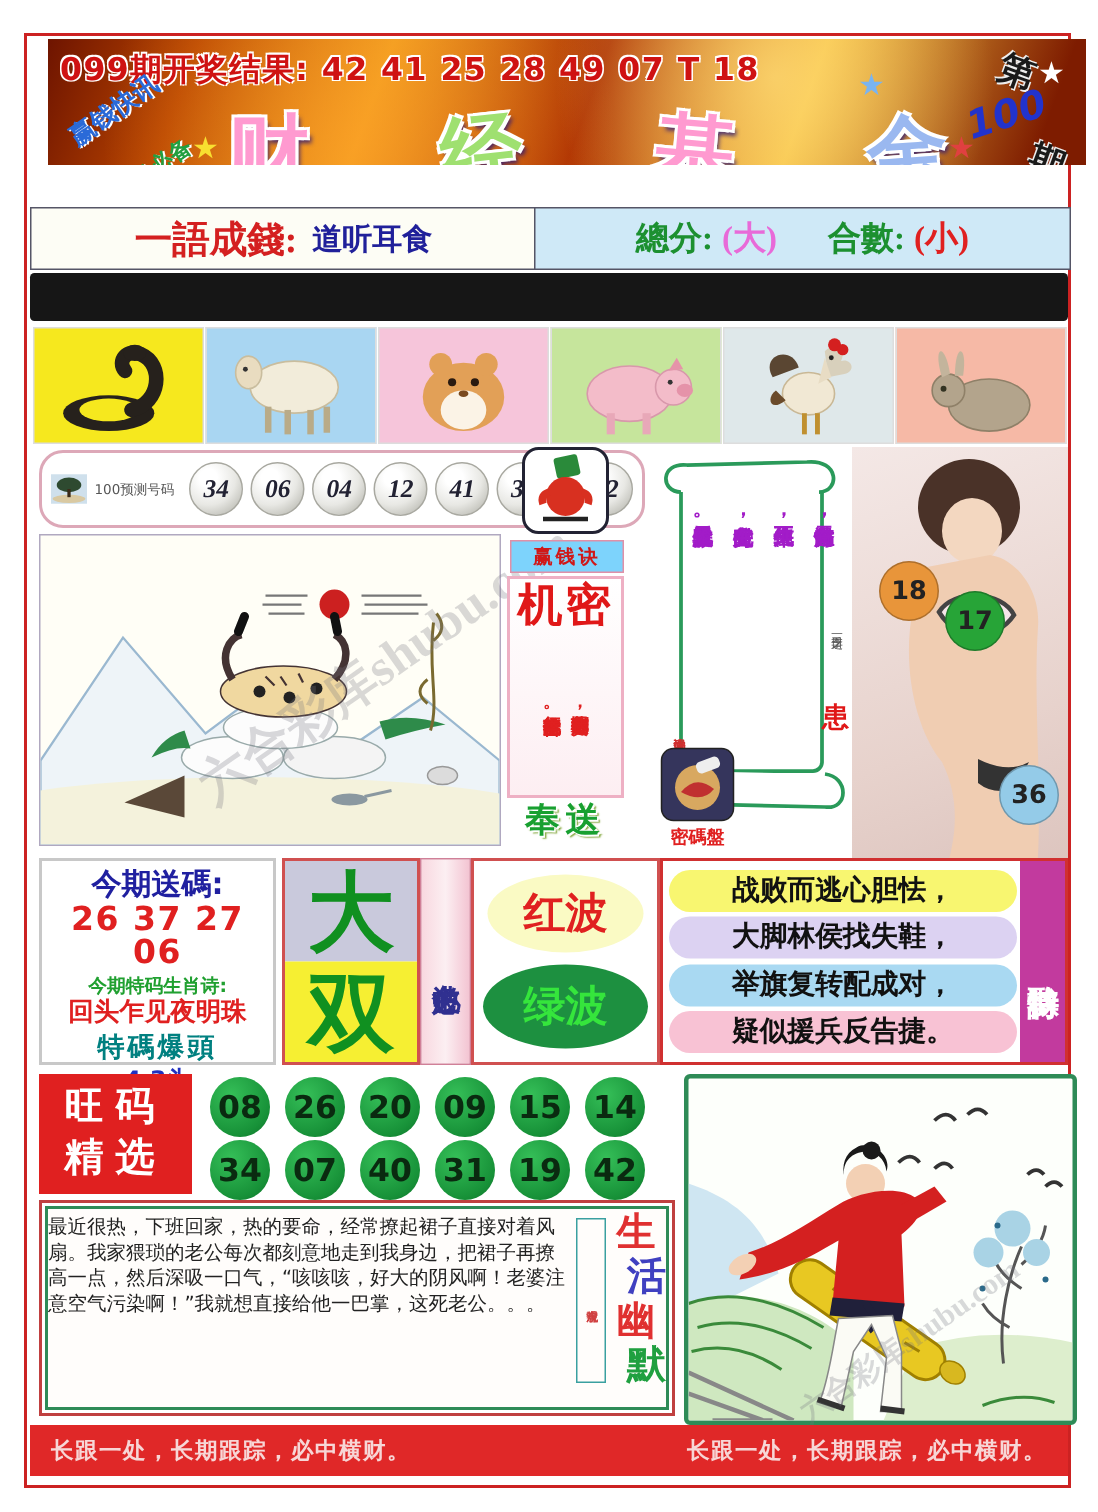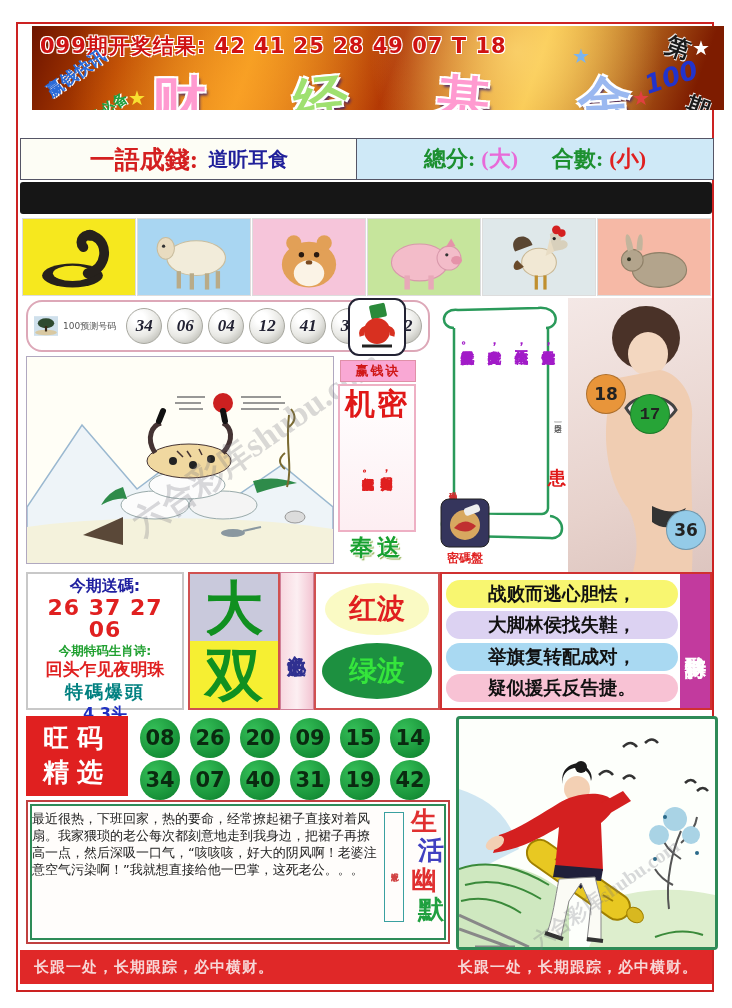--- a/index.html
+++ b/index.html
@@ -53,21 +53,21 @@
     background:radial-gradient(circle at 35% 28%,#ffffff 18%,#e8e8e4 55%,#b8b8b0 90%);border:1px solid #a8a8a0;
     display:flex;align-items:center;justify-content:center;font-family:"Liberation Serif",serif;font-style:italic;
     font-size:17px;font-weight:bold;color:#223;}
   .spec-label{writing-mode:vertical-rl;text-orientation:upright;font-size:8px;color:#cc2020;height:38px;line-height:1.1;font-weight:bold;}
   
   .paint1{left:26px;top:356px;width:306px;height:206px;border:1px solid #b0a8c0;background:#fffef6;}
   .paint2{left:456px;top:716px;width:256px;height:228px;border:3px solid #2e8b57;border-radius:4px;background:#fdfffb;overflow:hidden;}
   .paint1 svg,.paint2 svg{width:100%;height:100%;display:block;}
   
   .fist-icon{left:348px;top:298px;width:58px;height:58px;}
-  .winlabel{left:340px;top:360px;width:74px;height:20px;background:#f9a8d4;border:1px solid #e090a8;
+  .winlabel{left:340px;top:360px;width:74px;height:20px;background:#7dd3fc;border:1px solid #e090a8;
     display:flex;align-items:center;justify-content:center;font-size:13px;font-weight:bold;color:#d01818;letter-spacing:2px;}
   .secret{left:338px;top:384px;width:78px;height:148px;background:linear-gradient(#fff,#fdeef2);border:2px solid #eeb0c4;
     box-sizing:border-box;text-align:center;}
   .secret-title{font-size:30px;font-weight:bold;color:#e01818;line-height:1.05;margin-top:2px;letter-spacing:2px;}
   .secret-lines{display:inline-block;writing-mode:vertical-rl;text-orientation:upright;height:104px;margin-top:2px;
     font-size:12px;font-weight:bold;color:#e02020;line-height:1.55;}
   .gift-send{left:340px;top:534px;width:74px;height:26px;text-align:center;font-size:23px;font-weight:bold;color:#18a030;
     text-shadow:-1px -1px 0 #fff,1px 1px 0 #fff,2px 2px 1px #8a4;letter-spacing:4px;line-height:26px;}
   
   .scroll{left:438px;top:298px;width:128px;height:246px;}
@@ -88,21 +88,21 @@
     background:repeating-radial-gradient(circle at 25% 50%,#fbd9e9 0 9px,#f9ecf3 9px 18px);
     display:flex;align-items:center;}
   .tail-title{font-size:19px;font-weight:bold;color:#d01818;margin-left:8px;font-family:"Liberation Serif",serif;}
   .tail-rows{margin-left:6px;}
   .tail-row{display:flex;align-items:baseline;gap:4px;}
   .tail-lab{font-size:18px;font-weight:bold;color:#403070;font-family:"Liberation Serif",serif;}
   .tail-val{font-size:26px;font-weight:bold;color:#10a010;line-height:1.0;}
   
   .gift{left:26px;top:572px;width:158px;height:138px;border:2px solid #c8c8c8;box-sizing:border-box;background:#fff;
     text-align:center;padding-top:2px;}
-  .g1{font-size:16px;font-weight:bold;color:#2020a0;}
+  .g1{font-size:20px;font-weight:bold;color:#2020a0;}
   .g2{font-size:22px;font-weight:bold;color:#e02020;letter-spacing:1px;line-height:1.0;}
   .g3{font-size:12.5px;font-weight:bold;color:#20a030;margin-top:2px;}
   .g4{font-size:17px;font-weight:bold;color:#e02020;line-height:1.15;}
   .g5{font-size:18px;font-weight:bold;color:#008080;letter-spacing:2px;}
   .g6{font-size:16px;font-weight:bold;color:#2030c0;}
   
   .bigdouble{left:188px;top:572px;width:92px;height:138px;border:2px solid #d05050;box-sizing:border-box;}
   .bd-top{height:50%;background:#c9c9dc;display:flex;align-items:center;justify-content:center;}
   .bd-bot{height:50%;background:#f6ef32;display:flex;align-items:center;justify-content:center;}
   .bd-char{font-size:58px;font-weight:bold;color:#109020;line-height:1;}
@@ -338,21 +338,21 @@
 
   <div class="abs girl">
     <svg viewBox="0 0 144 316" style="width:100%;height:100%;">
       <ellipse cx="78" cy="40" rx="34" ry="32" fill="#4a3228"></ellipse>
       <ellipse cx="80" cy="56" rx="20" ry="22" fill="#f3d7c0"></ellipse>
       <path d="M50 80 C30 120 36 180 60 210 C80 250 60 290 50 316 L120 316 C130 250 120 180 124 120 C126 94 108 74 92 72 Z" fill="#f0cdb2"></path>
       <path d="M58 110 C70 130 96 130 108 112 C100 96 68 94 58 110 Z" fill="#f6e6ea" stroke="#444" stroke-width="3"></path>
       <path d="M84 208 q20 10 34 2 l-10 18 q-14 4 -24 -4 z" fill="#333"></path>
     </svg>
     <div class="ball-color" style="left:18px;top:76px;width:38px;height:38px;background:#e8953a;">18</div>
-    <div class="ball-color" style="left:62px;top:96px;width:38px;height:38px;background:#27a437;font-family:Liberation Mono, monospace;">17</div>
+    <div class="ball-color" style="left:62px;top:96px;width:38px;height:38px;background:#27a437;">17</div>
     <div class="ball-color" style="left:98px;top:212px;width:38px;height:38px;background:#94cbe8;">36</div>
   </div>
 
   <div class="abs disk-icon">
     <svg viewBox="0 0 50 50">
       <rect x="1" y="1" width="48" height="48" rx="8" fill="#35355c" stroke="#222"></rect>
       <circle cx="25" cy="27" r="15" fill="#d8a860"></circle>
       <path d="M14 30 q10 -12 22 -2 q-8 10 -22 2" fill="#c03030"></path>
       <rect x="24" y="8" width="16" height="8" rx="3" fill="#eee" transform="rotate(-20 32 12)"></rect>
     </svg>

